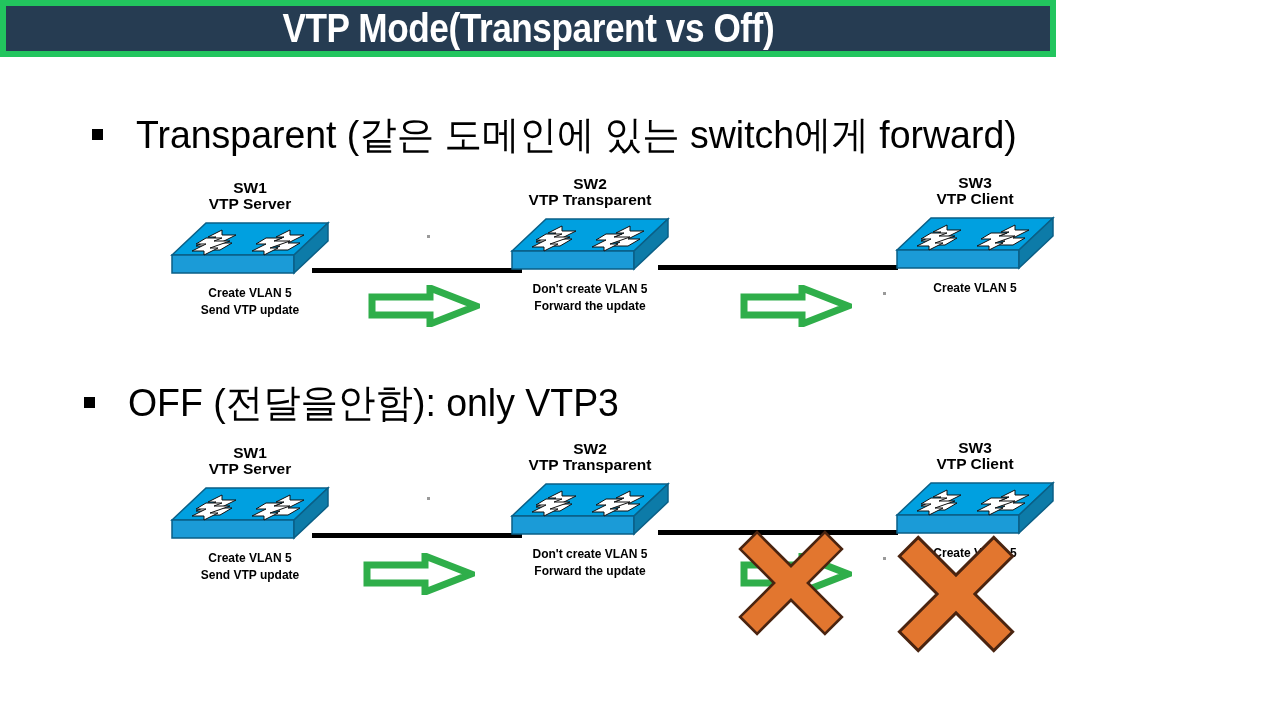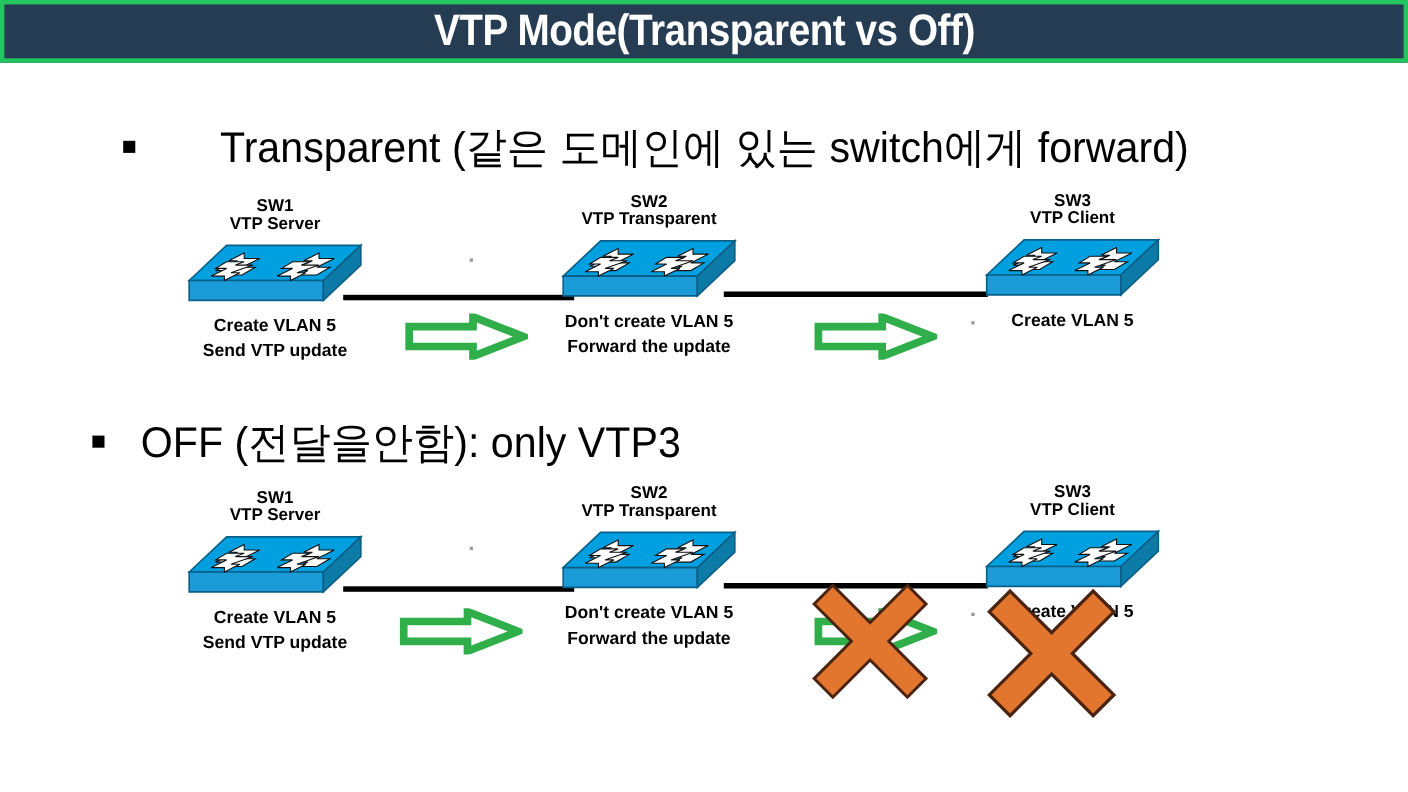--- a/index.html
+++ b/index.html
@@ -13,24 +13,24 @@
     font-family: "Liberation Sans", sans-serif;
     overflow: hidden;
     position: relative;
   }
 
   
   .title-bar {
     position: absolute;
     left: 0;
     top: 0;
-    width: 1280px;
+    width: 1056px;
     height: 57px;
     background: #263C52;
-    border: 4px solid #22c55e;
+    border: 6px solid #22c55e;
     box-sizing: border-box;
     display: flex;
     align-items: center;
     justify-content: center;
   }
   .title-text {
     color: #ffffff;
     font-size: 40px;
     font-weight: bold;
     letter-spacing: -0.5px;
@@ -59,21 +59,21 @@
     flex: none;
   }
   .bullet-text {
     font-size: 39px;
     color: #000000;
     font-weight: normal;
     transform: scaleX(0.96);
     transform-origin: left center;
     line-height: 1;
   }
-  #bullet-1 { left: 112px; top: 115px; gap: 44px; }
+  #bullet-1 { left: 92px; top: 115px; }
   #bullet-2 { left: 84px; top: 383px; }
 
   
   .diagram {
     position: absolute;
     width: 1000px;
     height: 200px;
   }
   #diagram-1 { left: 140px; top: 180px; }
   #diagram-2 { left: 140px; top: 445px; }
@@ -85,21 +85,21 @@
   }
   .node-title {
     text-align: center;
     font-size: 15.5px;
     font-weight: bold;
     color: #000000;
     line-height: 1.05;
   }
   .node-caption {
     text-align: center;
-    font-size: 16px;
+    font-size: 12px;
     font-weight: bold;
     color: #000000;
     line-height: 1.45;
     white-space: nowrap;
   }
   .switch-icon {
     position: relative;
     width: 160px;
     height: 62px;
     margin: 6px auto 4px auto;

